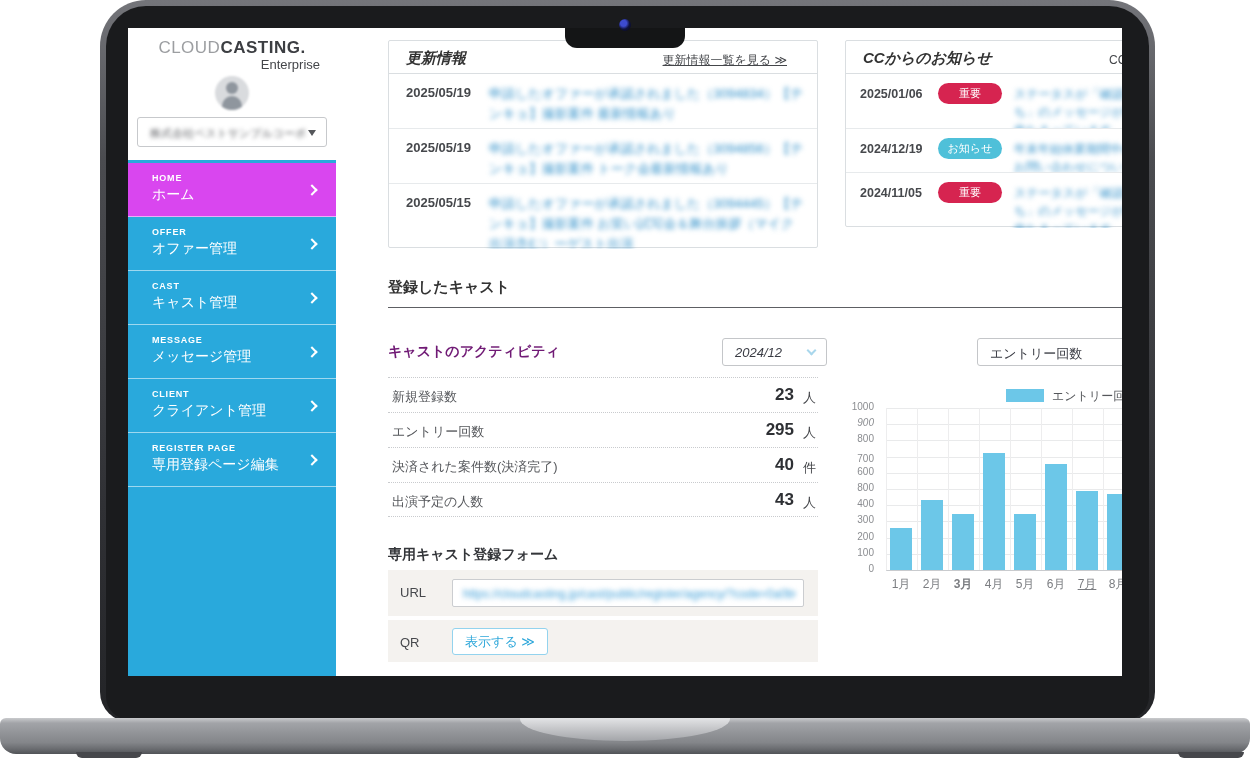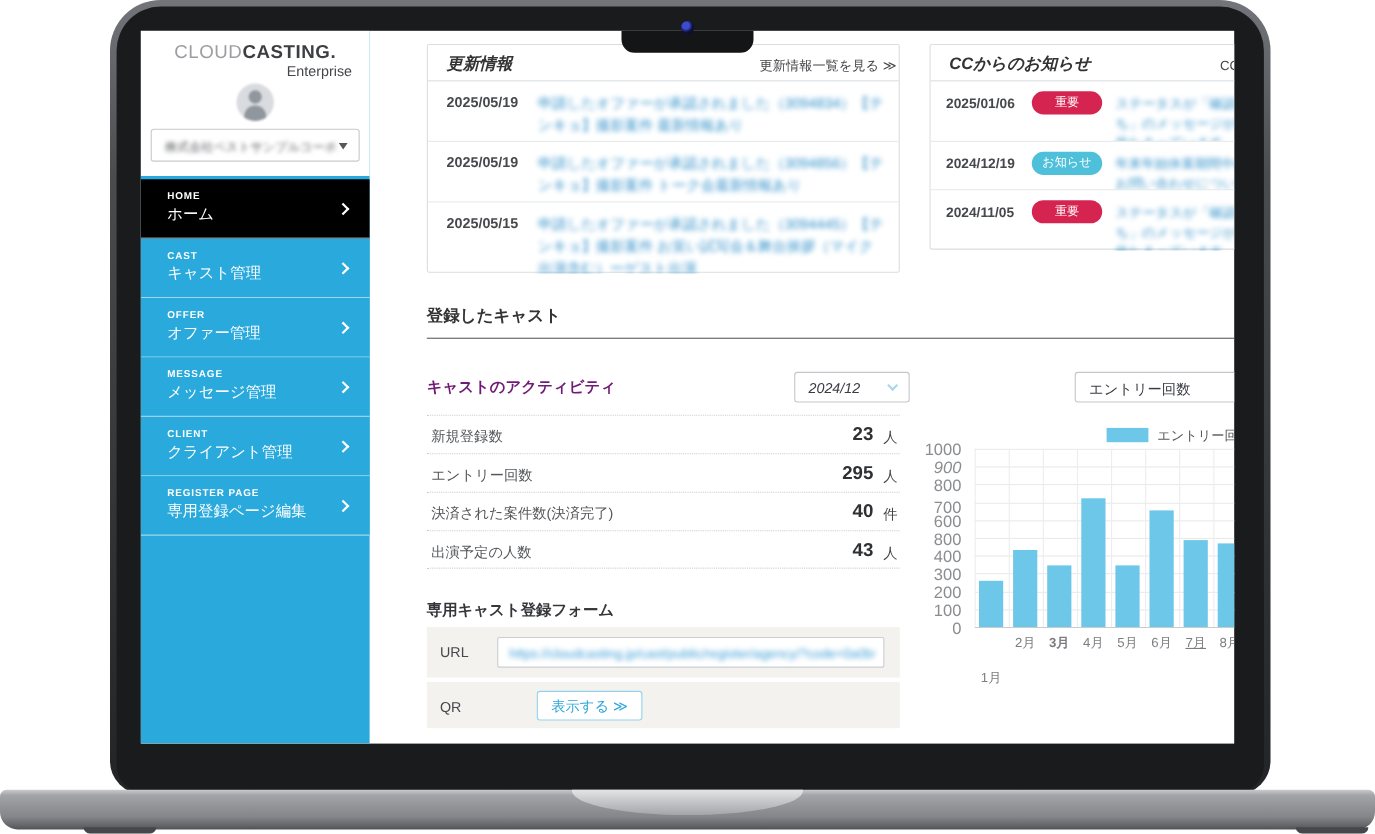--- a/index.html
+++ b/index.html
@@ -44,34 +44,34 @@
     border-radius:10px 10px 0 0; background:#8f969e; }
   .company-select { position:absolute; top:89px; left:9px; width:190px; height:30px;
     background:#fff; border:1px solid #c7c9cc; border-radius:3px; }
   .company-select .val { position:absolute; left:12px; top:8px; font-size:11px; color:#5a5c60;
     filter:blur(2px); white-space:nowrap; max-width:155px; overflow:hidden; }
   .company-select .caret { position:absolute; right:10px; top:12px; width:0; height:0;
     border-left:4.5px solid transparent; border-right:4.5px solid transparent; border-top:6px solid #55575b; }
   .menu { position:absolute; top:135px; left:0; width:208px; }
   .menu-item { position:relative; height:54px; background:#29a9dc;
     border-bottom:1px solid rgba(255,255,255,.55); padding:10px 0 0 24px; cursor:pointer; }
-  .menu-item.active { background:#000000; }
+  .menu-item.active { background:#d946ef; }
   .menu-item .en { font-size:9px; font-weight:bold; letter-spacing:.8px; color:#ffffff; }
   .menu-item .jp { font-size:14px; color:#ffffff; margin-top:3px; }
   .chev { position:absolute; right:20px; top:23px; width:8px; height:8px;
     border-top:2.5px solid #fff; border-right:2.5px solid #fff; transform:rotate(45deg); }
 
   
   .panel { position:absolute; background:#fff; border:1px solid #dadee1; border-radius:2px; }
   .panel-updates { left:260px; top:12px; width:430px; height:208px; }
   .panel-notices { left:717px; top:12px; width:300px; height:187px; }
   .panel-header { position:relative; height:33px; border-bottom:1px solid #dadee1; }
   .panel-title { position:absolute; left:17px; top:8px; font-size:15px; font-weight:bold; color:#333;font-style:italic; }
   .panel-link { position:absolute; top:11px; font-size:12px; color:#44464a; white-space:nowrap; cursor:pointer; }
-  .panel-updates .panel-link { right:2px; }
+  .panel-updates .panel-link { right:30px;text-decoration:underline; }
   .panel-notices .panel-link { left:263px; }
   .news-row { position:relative; border-bottom:1px solid #e7eaec; overflow:hidden; }
   .news-row:last-child { border-bottom:none; }
   .r-h55 { height:55px; } .r-h44 { height:44px; } .r-h65 { height:65px; }
   .news-date { position:absolute; left:17px; top:11px; font-size:13px; font-weight:bold; color:#46484c; }
   .news-text { position:absolute; left:100px; right:12px; top:10px; font-size:13px; line-height:1.55;
     color:#2f8fc9; filter:blur(2.6px); }
   .notice-date { position:absolute; left:14px; top:13px; font-size:12.5px; font-weight:bold; color:#46484c; }
   .badge { position:absolute; left:92px; top:9px; width:64px; height:21px; border-radius:11px;
     color:#fff; font-size:11px; text-align:center; line-height:21px; }
@@ -101,28 +101,28 @@
   .gray-row { position:absolute; left:260px; width:430px; background:#f4f2ef; }
   .url-row { top:542px; height:46px; }
   .qr-row { top:592px; height:42px; }
   .gray-label { position:absolute; left:12px; top:15px; font-size:13px; color:#46484c; }
   .url-input { position:absolute; left:64px; top:9px; width:352px; height:28px; background:#fff;
     border:1px solid #cbcdd0; border-radius:2px; cursor:text; }
   .url-input .val { position:absolute; left:10px; top:7px; font-size:12px; color:#3f9fd8;
     filter:blur(2.4px); white-space:nowrap; overflow:hidden; max-width:332px; }
   .qr-button { position:absolute; left:64px; top:8px; width:96px; height:27px; background:#fff;
     border:1px solid #93d3ee; border-radius:3px; font-size:13px; color:#2ea7da;
-    text-align:center; line-height:25px; cursor:pointer;margin-left:36px; }
+    text-align:center; line-height:25px; cursor:pointer; }
 
   
   .legend { position:absolute; left:878px; top:360px; height:14px; }
   .legend-swatch { position:absolute; left:0; top:1px; width:38px; height:13px; background:#6cc7e8; }
   .legend-label { position:absolute; left:46px; top:0; font-size:12px; color:#55575b; white-space:nowrap; }
   .chart-yaxis { position:absolute; left:700px; top:380px; width:52px; height:170px; }
-  .ytick { position:absolute; right:6px; font-size:15px; color:#8b8d91; }
+  .ytick { position:absolute; right:6px; font-size:10px; color:#8b8d91; }
   .chart-plot { position:absolute; left:758px; top:380px; width:250px; height:162px; }
   .grid-h { position:absolute; left:0; width:100%; height:1px; background:#e9eaeb; }
   .grid-h.base { background:#c9cbce; }
   .grid-v { position:absolute; top:0; width:1px; height:162px; background:#ededee; }
   .bar { position:absolute; bottom:0; width:22px; }
   .chart-xaxis { position:absolute; left:758px; top:548px; width:250px; height:16px; }
   .xtick { position:absolute; top:0; width:30px; text-align:center; font-size:12px; color:#7b7d81; }
 </style>
 </head>
 <body>
@@ -146,27 +146,27 @@
           <span class="caret"></span>
         </div>
       </div>
       <div class="menu">
         <div class="menu-item active">
           <div class="en">HOME</div>
           <div class="jp">ホーム</div>
           <span class="chev"></span>
         </div>
         <div class="menu-item">
+          <div class="en">OFFER</div>
+          <div class="jp">オファー管理</div>
+          <span class="chev"></span>
+        </div>
+        <div class="menu-item">
           <div class="en">CAST</div>
           <div class="jp">キャスト管理</div>
-          <span class="chev"></span>
-        </div>
-        <div class="menu-item">
-          <div class="en">OFFER</div>
-          <div class="jp">オファー管理</div>
           <span class="chev"></span>
         </div>
         <div class="menu-item">
           <div class="en">MESSAGE</div>
           <div class="jp">メッセージ管理</div>
           <span class="chev"></span>
         </div>
         <div class="menu-item">
           <div class="en">CLIENT</div>
           <div class="jp">クライアント管理</div>
@@ -309,21 +309,21 @@
         <div class="bar" style="left: 4px; width: 22px; height: 42.12px; background: rgb(108, 199, 232);"></div>
         <div class="bar" style="left: 35px; width: 22px; height: 70.47px; background: rgb(108, 199, 232);"></div>
         <div class="bar" style="left: 66px; width: 22px; height: 55.89px; background: rgb(108, 199, 232);"></div>
         <div class="bar" style="left: 97px; width: 22px; height: 117.45px; background: rgb(108, 199, 232);"></div>
         <div class="bar" style="left: 128px; width: 22px; height: 55.89px; background: rgb(108, 199, 232);"></div>
         <div class="bar" style="left: 159px; width: 22px; height: 106.11px; background: rgb(108, 199, 232);"></div>
         <div class="bar" style="left: 190px; width: 22px; height: 78.57px; background: rgb(108, 199, 232);"></div>
         <div class="bar" style="left: 221px; width: 22px; height: 76.14px; background: rgb(108, 199, 232);"></div>
       </div>
     <div class="chart-xaxis">
-        <div class="xtick" style="left: 0px; margin-top: 32px;">1月</div>
+        <div class="xtick" style="left: 0px;">1月</div>
         <div class="xtick" style="left: 31px;">2月</div>
         <div class="xtick" style="left: 62px; font-weight: bold;">3月</div>
         <div class="xtick" style="left: 93px;">4月</div>
         <div class="xtick" style="left: 124px;">5月</div>
         <div class="xtick" style="left: 155px;">6月</div>
         <div class="xtick" style="left: 186px; text-decoration: underline;">7月</div>
         <div class="xtick" style="left: 217px;">8月</div>
       </div>
 
   </div>

